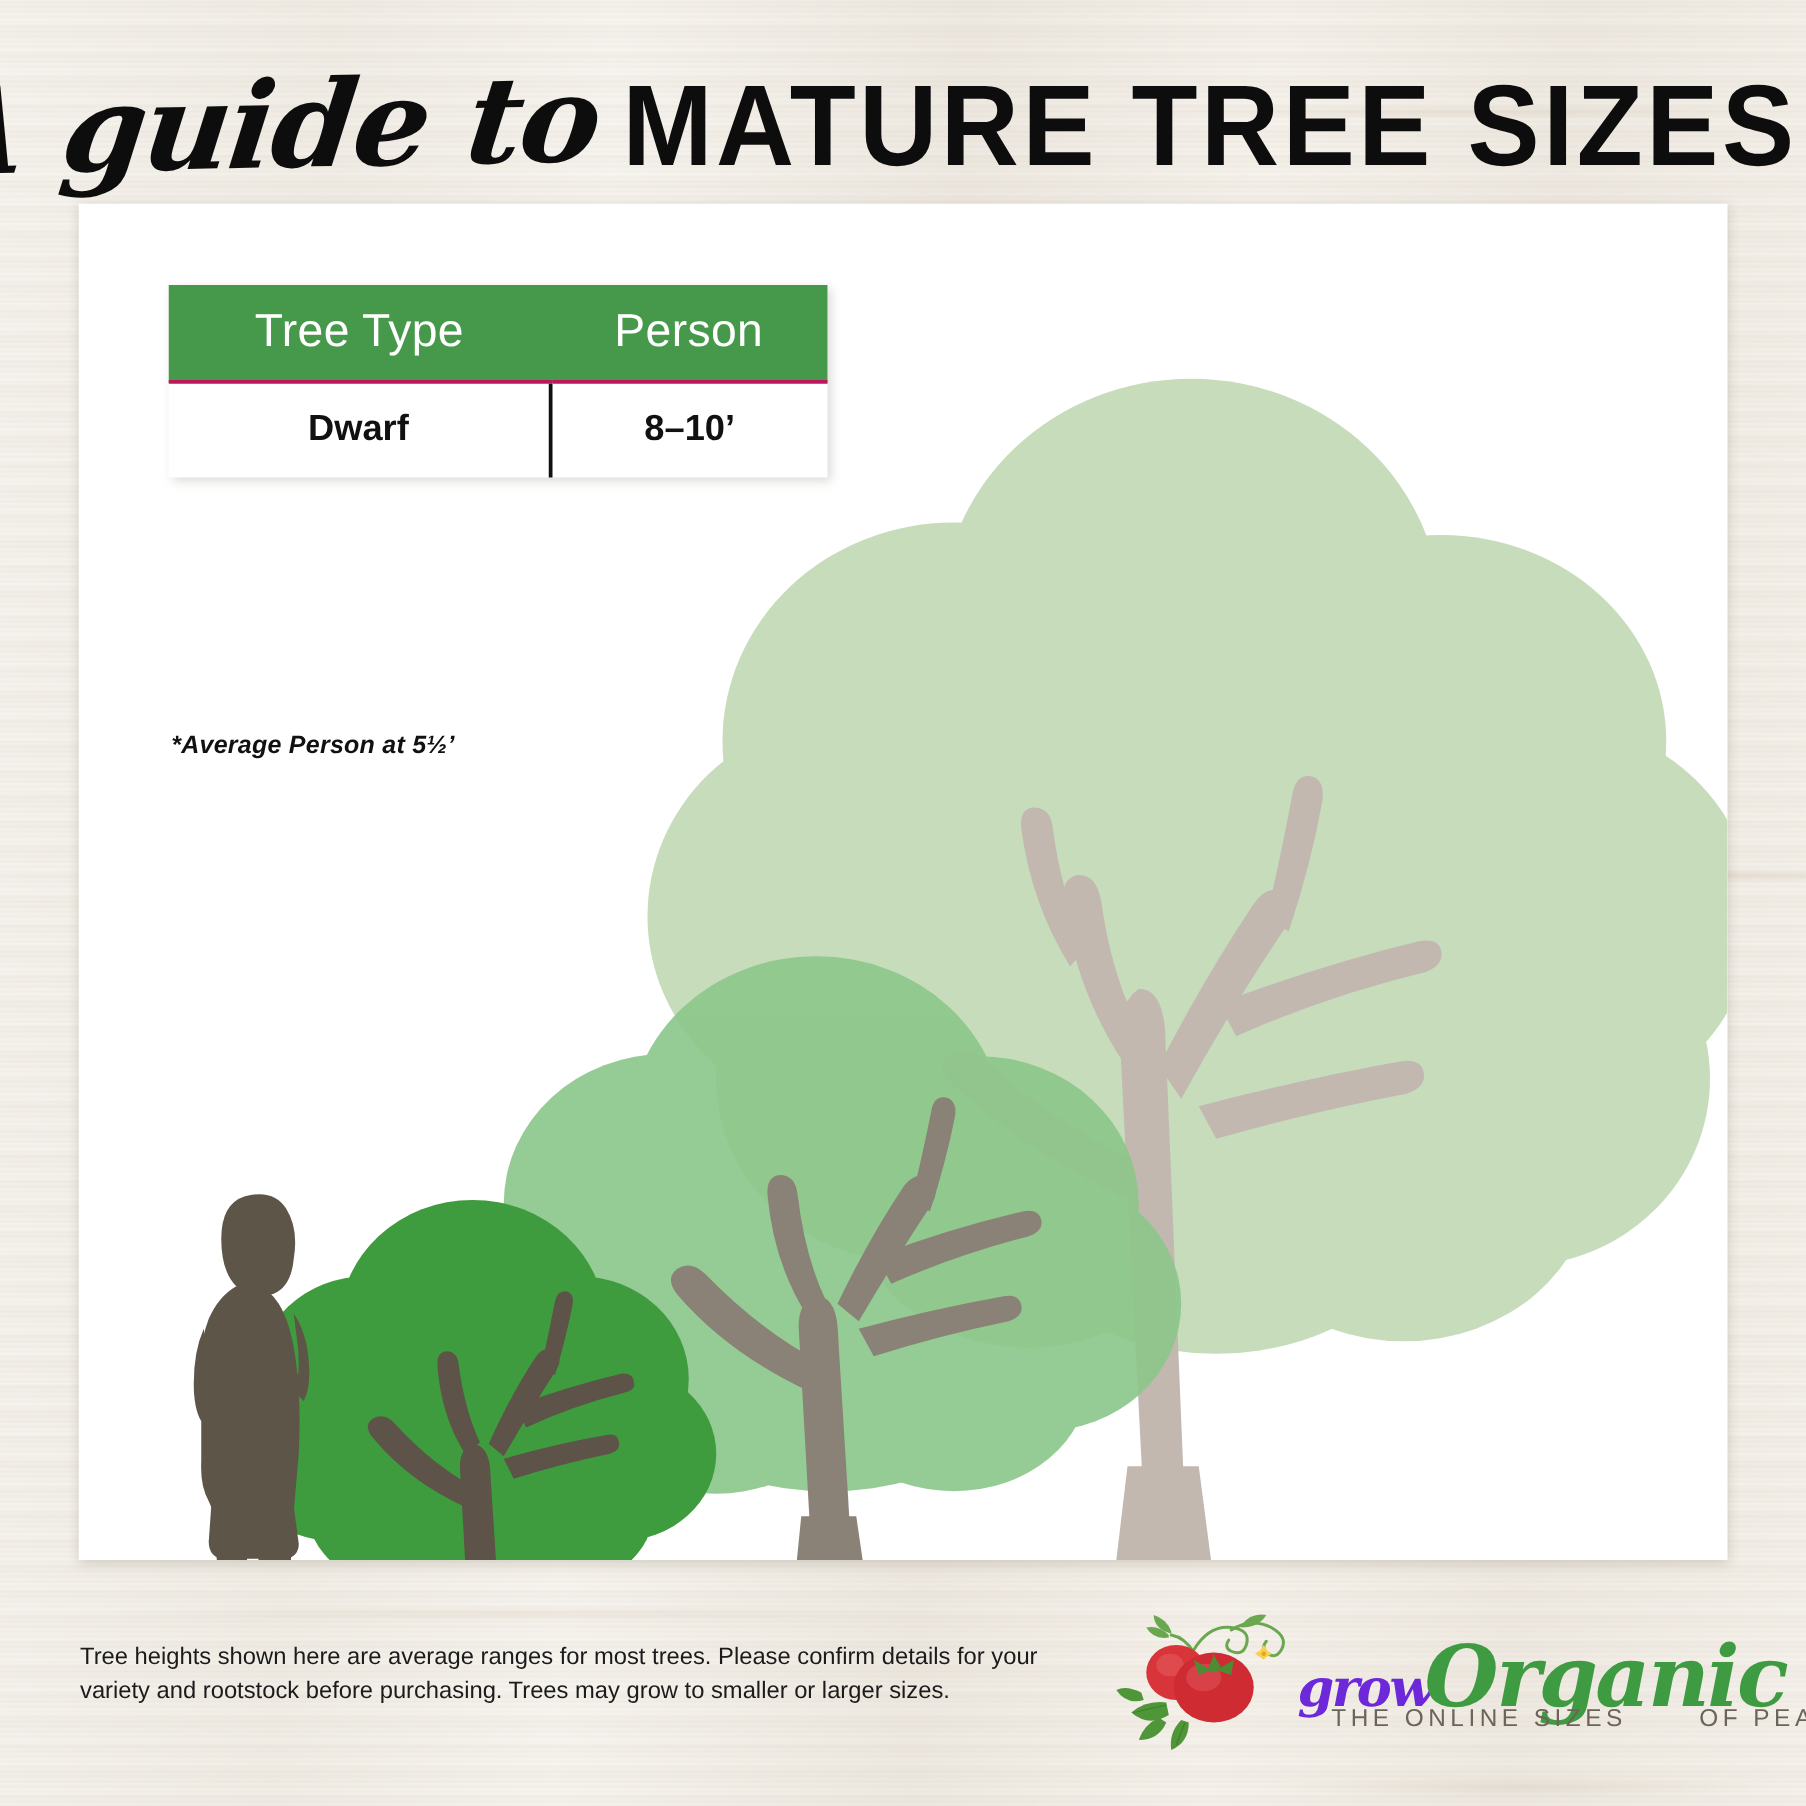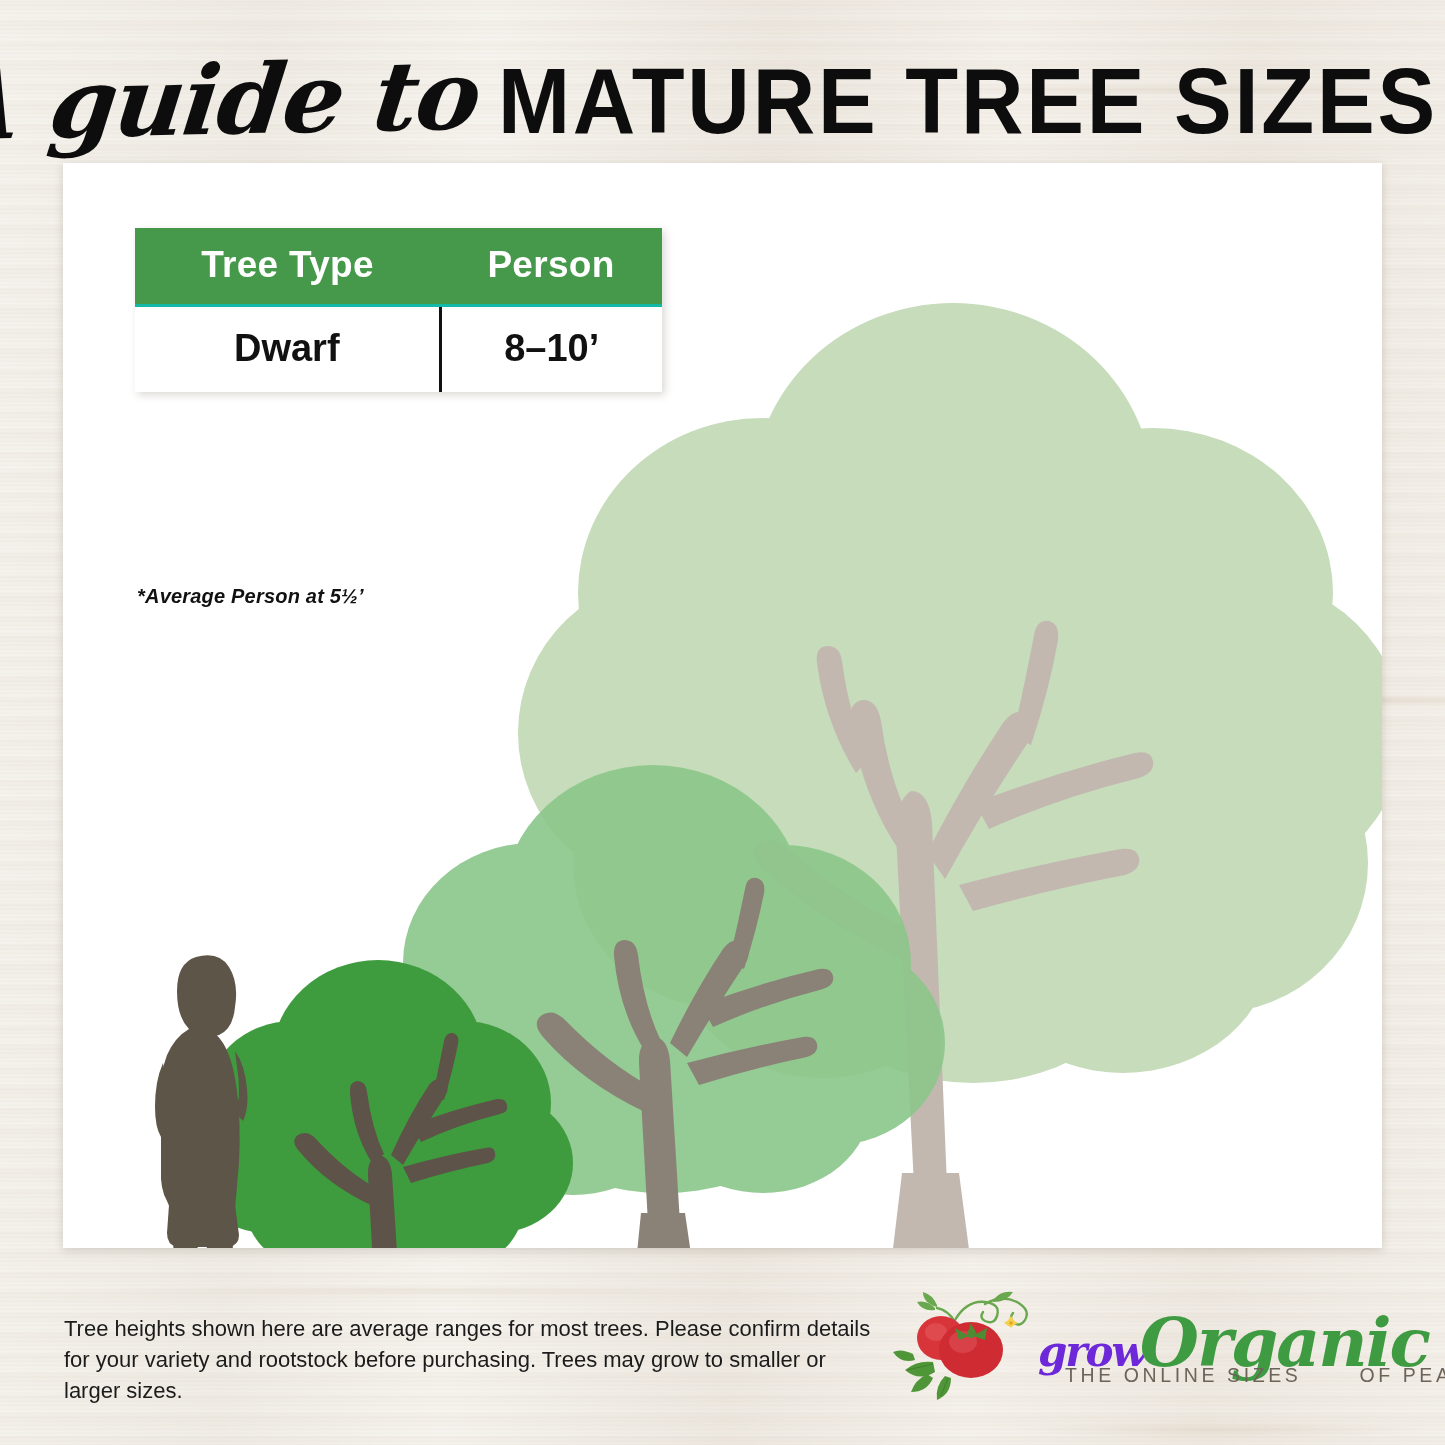--- a/index.html
+++ b/index.html
@@ -70,50 +70,50 @@
   #size-table{
     position:absolute;left:72px;top:65px;width:527px;
     border-collapse:collapse;
     box-shadow:3px 3px 8px rgba(90,80,65,.22);
     background:#fff;
     z-index:40;
   }
   #size-table th{
     background:#46994a;color:#ffffff;
     font-family:"Liberation Sans Narrow","Liberation Sans", sans-serif;
-    font-weight:700;font-size:37px;
+    font-weight:400;font-size:37px;
     padding:16px 0 18px 0;text-align:center;letter-spacing:.3px;
   }
   #size-table th.c1{width:305px;}
   #size-table th.c2{width:222px;}
   #size-table td{
     font-family:"Liberation Sans Narrow","Liberation Sans", sans-serif;
-    font-weight:700;font-size:38px;color:#111;
+    font-weight:700;font-size:29px;color:#111;
     text-align:center;padding:20px 0 22px 0;
-    border-top:3px solid #14b8a6;
+    border-top:3px solid #be185d;
   }
   #size-table td.c2{border-left:3px solid #111;}
   #size-table tr.alt td{background:#efedea;}
 
   #table-note{
     position:absolute;left:74px;top:422px;
     font-family:"Liberation Sans Narrow","Liberation Sans", sans-serif;
     font-style:italic;font-weight:700;font-size:20px;color:#111;
     z-index:40;letter-spacing:.2px;
   }
 
   
   #scene{position:absolute;left:0;top:0;width:1319px;height:1085px;}
   #scene svg{display:block;}
 
   
   #footer-note{
     position:absolute;left:64px;top:1313px;width:820px;
     font-family:"Liberation Sans Narrow","Liberation Sans", sans-serif;
-    font-size:22px;line-height:1.42;color:#1b1b1b;
+    font-size:19px;line-height:1.42;color:#1b1b1b;
   }
   #logo{
     position:absolute;left:893px;top:1288px;width:500px;height:120px;
   }
   #logo .lg-wrap{position:relative;width:500px;height:120px;}
   #logo .wordmark{
     position:absolute;left:145px;top:14px;white-space:nowrap;
   }
   #logo .grow{
     font-family:"DejaVu Serif", serif;font-style:italic;font-weight:700;

